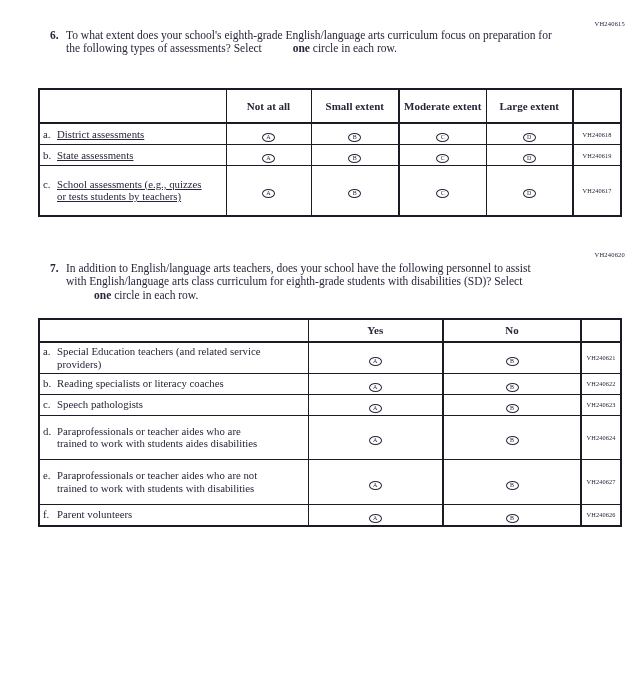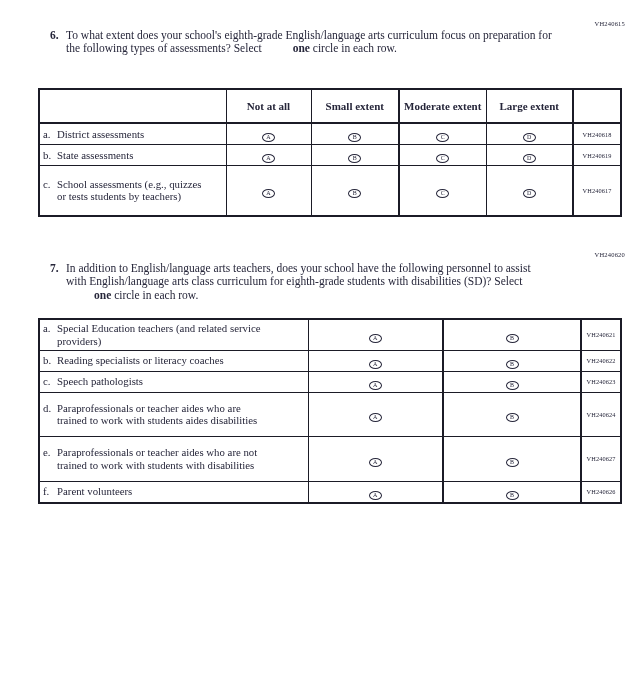--- a/index.html
+++ b/index.html
@@ -52,21 +52,21 @@
     line-height: 12.5px;
   }
   .label-cell {
     vertical-align: middle;
     padding: 1px 4px 1px 3px;
     font-size: 10.8px;
     line-height: 12.3px;
   }
   .label-inner { display: flex; }
   .row-letter { width: 14px; flex-shrink: 0; }
-  .t1 .row-label { max-width: 150px; }
+  .t1 .row-label { max-width: 150px; text-decoration: underline; }
   .t2 .row-label { max-width: 215px; }
   .opt-cell { text-align: center; vertical-align: middle; }
   .bubble {
     display: inline-block;
     width: 13px;
     height: 9px;
     border: 1px solid var(--ink);
     border-radius: 50%;
     box-sizing: border-box;
     font-size: 6px;
@@ -166,20 +166,26 @@
   </div>
 
   <table class="t2">
     <colgroup>
       <col style="width:269px">
         <col style="width:135px">
         <col style="width:138px">
         <col style="width:40px">
     </colgroup>
     <tbody>
+        <tr style="height:23px">
+      <th></th>
+      <th>Yes</th>
+      <th class="bl2">No</th>
+      <th class="bl2"></th>
+    </tr>
     <tr style="height:31px">
       <td class="label-cell">
             <div class="label-inner">
               <span class="row-letter">a.</span>
               <span class="row-label">Special Education teachers (and related service providers)</span>
             </div>
           </td>
       <td class="opt-cell"><span class="bubble">A</span></td>
       <td class="opt-cell bl2"><span class="bubble">B</span></td>
       <td class="code-cell bl2">VH240621</td>

